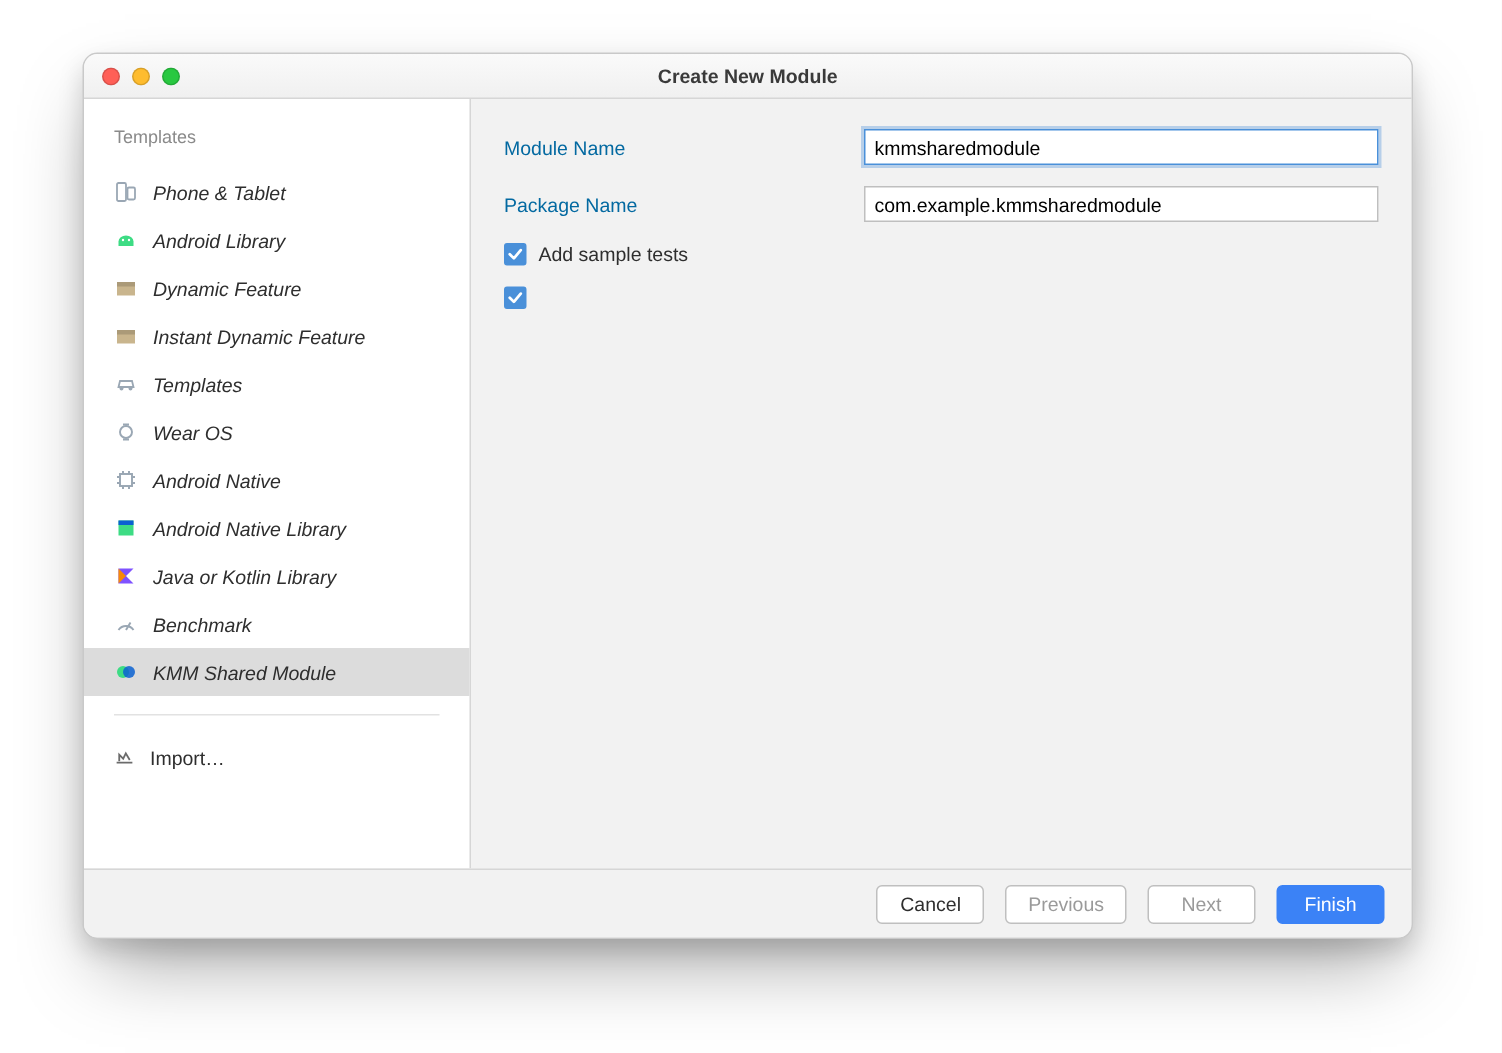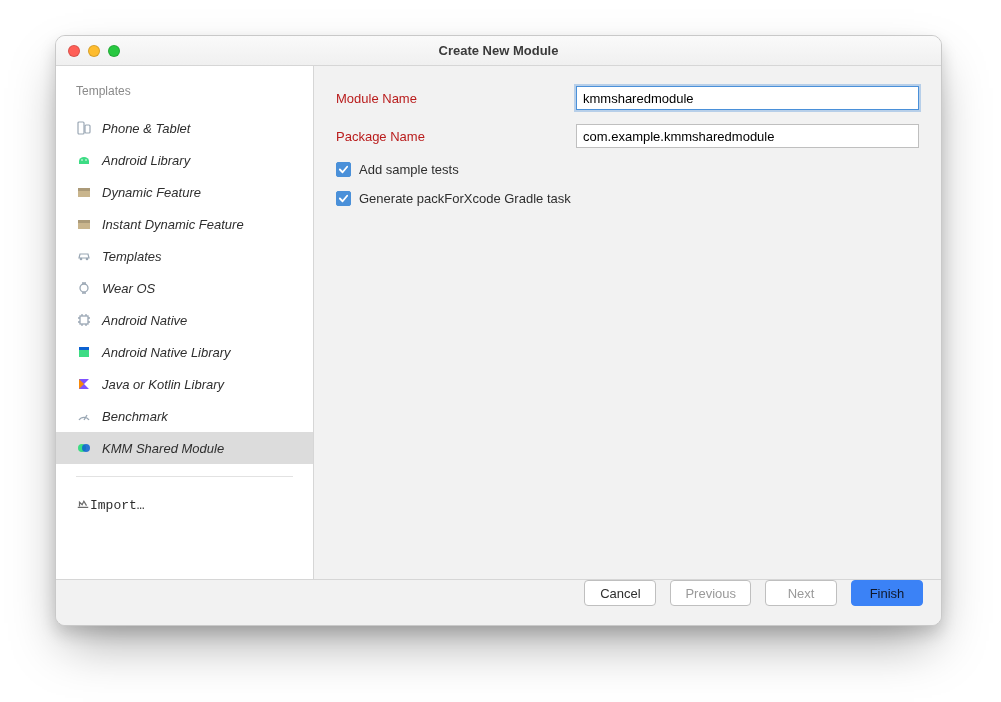--- a/index.html
+++ b/index.html
@@ -54,33 +54,33 @@
     padding: 0 14px 0 20px;
     height:32px;
     cursor:default;
     color:#2e2e2e;
     font-style:italic;
   }
   .tpl-item.selected { background:#dcdcdc; }
   .tpl-item .icon { width:16px; height:16px; display:flex; align-items:center; justify-content:center;}
   .sidebar-sep { margin:12px 20px; height:1px; background:#e2e2e2; }
   .import-item {
-    display:flex; align-items:center; gap:0;
-    padding: 0 14px 0 20px; height:32px; cursor:default;font-family:Liberation Mono, monospace;
+    display:flex; align-items:center; gap:10px;
+    padding: 0 14px 0 20px; height:32px; cursor:default;
   }
   
   .form {
     padding: 20px 22px;
     display:grid;
     grid-template-columns: 230px 1fr;
     column-gap: 10px;
     row-gap: 14px;
     align-items:center;
   }
-  .form-label { color:#b91c1c; }
+  .form-label { color:#0369a1; }
   .text-input {
     height: 24px;
     border: 1px solid #bfbfbf;
     background:#fff;
     padding: 0 6px;
     font-size:13px;
     font-family:inherit;
     width:100%;
     outline:none;
   }
@@ -99,39 +99,40 @@
     display:flex; align-items:center; justify-content:center;
     border-radius:2px;
   }
   .checkbox svg { stroke:#fff; }
   
   .footer {
     height:46px;
     border-top:1px solid #d6d6d6;
     background:#f2f2f2;
     display:flex;
+    align-items:center;
     justify-content:flex-end;
     gap:14px;
     padding: 0 18px;
   }
   .btn {
     min-width:72px;
     height:26px;
     padding:0 14px;
     border:1px solid #bfbfbf;
     background:#fff;
     border-radius:4px;
     font-size:13px;
     font-family:inherit;
     color:#2e2e2e;
     cursor:default;
     display:flex; align-items:center; justify-content:center;
   }
   .btn.disabled { color:#9a9a9a; }
-  .btn.primary { background:#3b82f6; border-color:#3b82f6; color:#0f172a; }
+  .btn.primary { background:#3b82f6; border-color:#3b82f6; color:#ffffff; }
 </style>
 </head>
 <body>
 <div class="page">
 
 <div class="dialog">
 
   <div class="titlebar">
     <div class="traffic">
       <div class="tl red"></div>
@@ -280,21 +281,20 @@
           </div>
           <span>Add sample tests</span>
         </div>
 
         <div class="checkbox-row">
           <div class="checkbox">
             <svg width="11" height="11" viewBox="0 0 12 12">
                   <path d="M2 6 L5 9 L10 3" stroke-width="2" fill="none" stroke-linecap="round" stroke-linejoin="round"></path>
                 </svg>
           </div>
-          <span>Generate packForXcode Gradle task</span>
         </div>
 
       </div>
     </div>
   </div>
 
   <div class="footer">
     <button class="btn">Cancel</button>
     <button class="btn disabled">Previous</button>
     <button class="btn disabled">Next</button>

